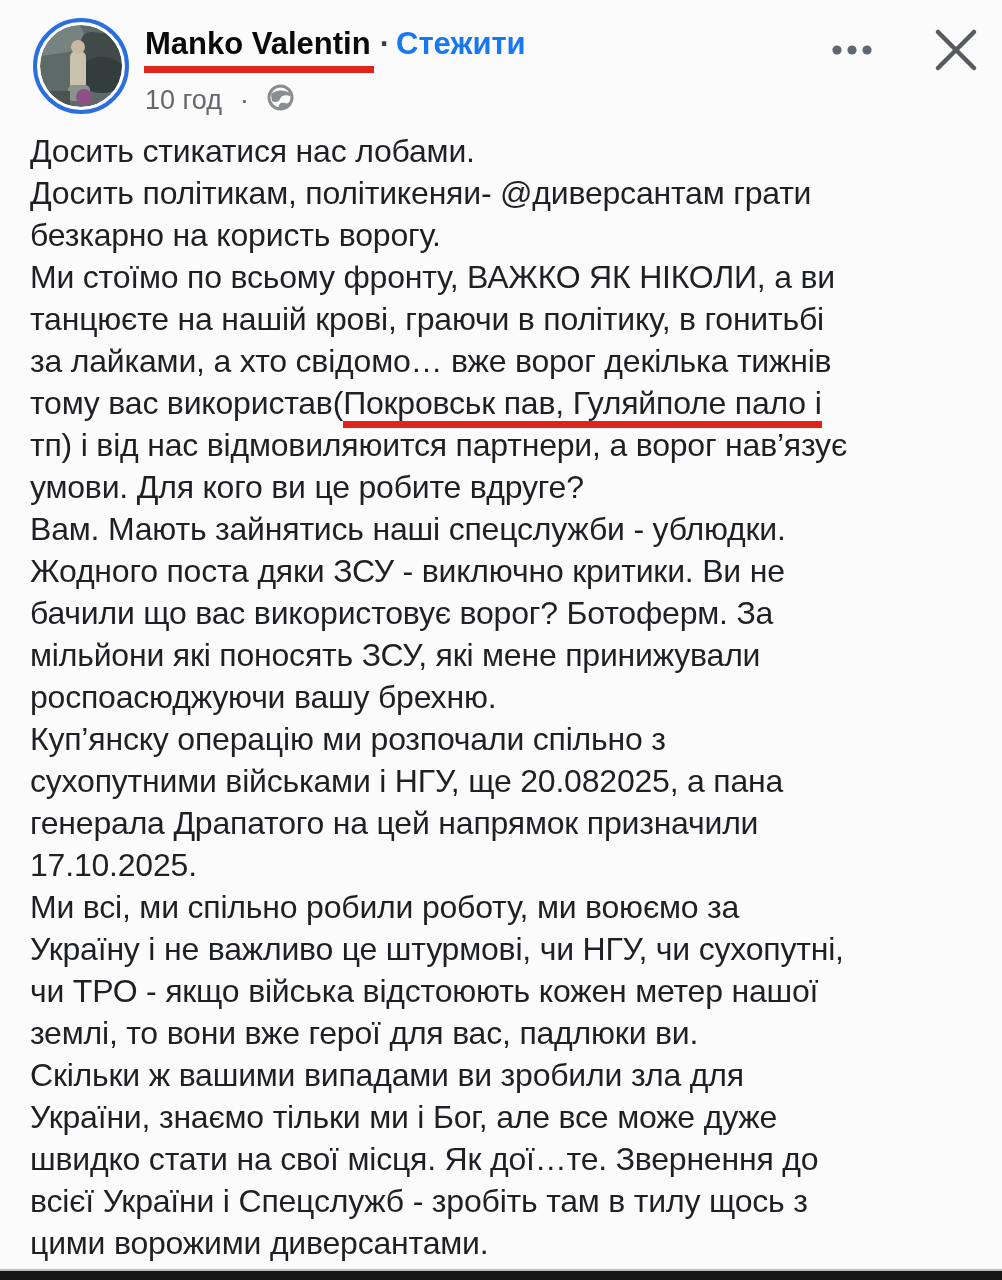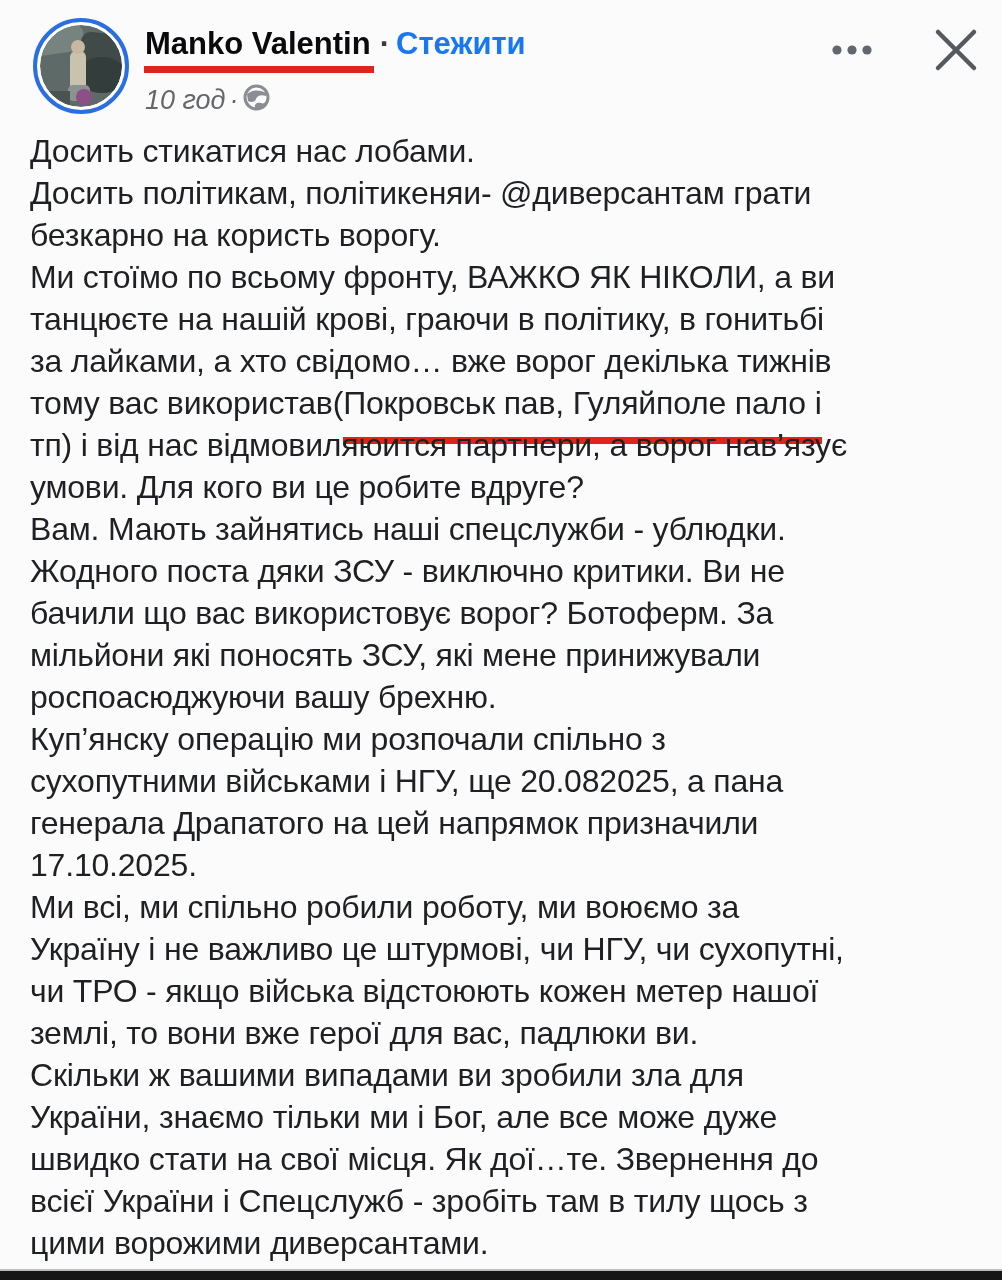--- a/index.html
+++ b/index.html
@@ -35,37 +35,37 @@
   .author-name{
     font-weight:bold;color:#0a0a0c;
     display:inline-block;
     border-bottom:7px solid var(--annot-red);
     padding:0 3px 3px 1px;margin-left:-1px;
   }
   .name-sep{color:#3a3b3c;padding:0 6px;font-weight:bold;}
   .follow-link{color:var(--fb-blue);font-weight:600;cursor:pointer;text-decoration:none;}
   .meta-row{
     margin-top:9px;font-size:27px;color:var(--meta-gray);
-    display:flex;align-items:center;gap:4px;font-style:italic;
+    display:flex;align-items:center;gap:18px;
   }
   .globe-icon{display:inline-block;margin-top:2px;}
   .header-actions{position:absolute;right:0;top:8px;display:flex;align-items:center;gap:56px;}
   .more-btn,.close-btn{background:none;border:none;cursor:pointer;display:flex;align-items:center;}
   
   .post-body{
     position:absolute;left:0;right:0;top:130px;
     padding:0 26px 0 30px;
     font-size:32px;line-height:42px;
     letter-spacing:-0.2px;
     white-space:pre;
     color:var(--text-dark);
   }
   .red-underline{
     border-bottom:7px solid var(--annot-red);
-    padding-bottom:16px;
+    padding-bottom:0px;
   }
   
   .bottom-bar{
     position:absolute;left:0;right:0;bottom:0;height:9px;
     background:#161616;
   }
   .bottom-bar::before{
     content:"";position:absolute;left:0;right:0;top:-2px;height:2px;background:#bdbdbd;
   }
 </style>

